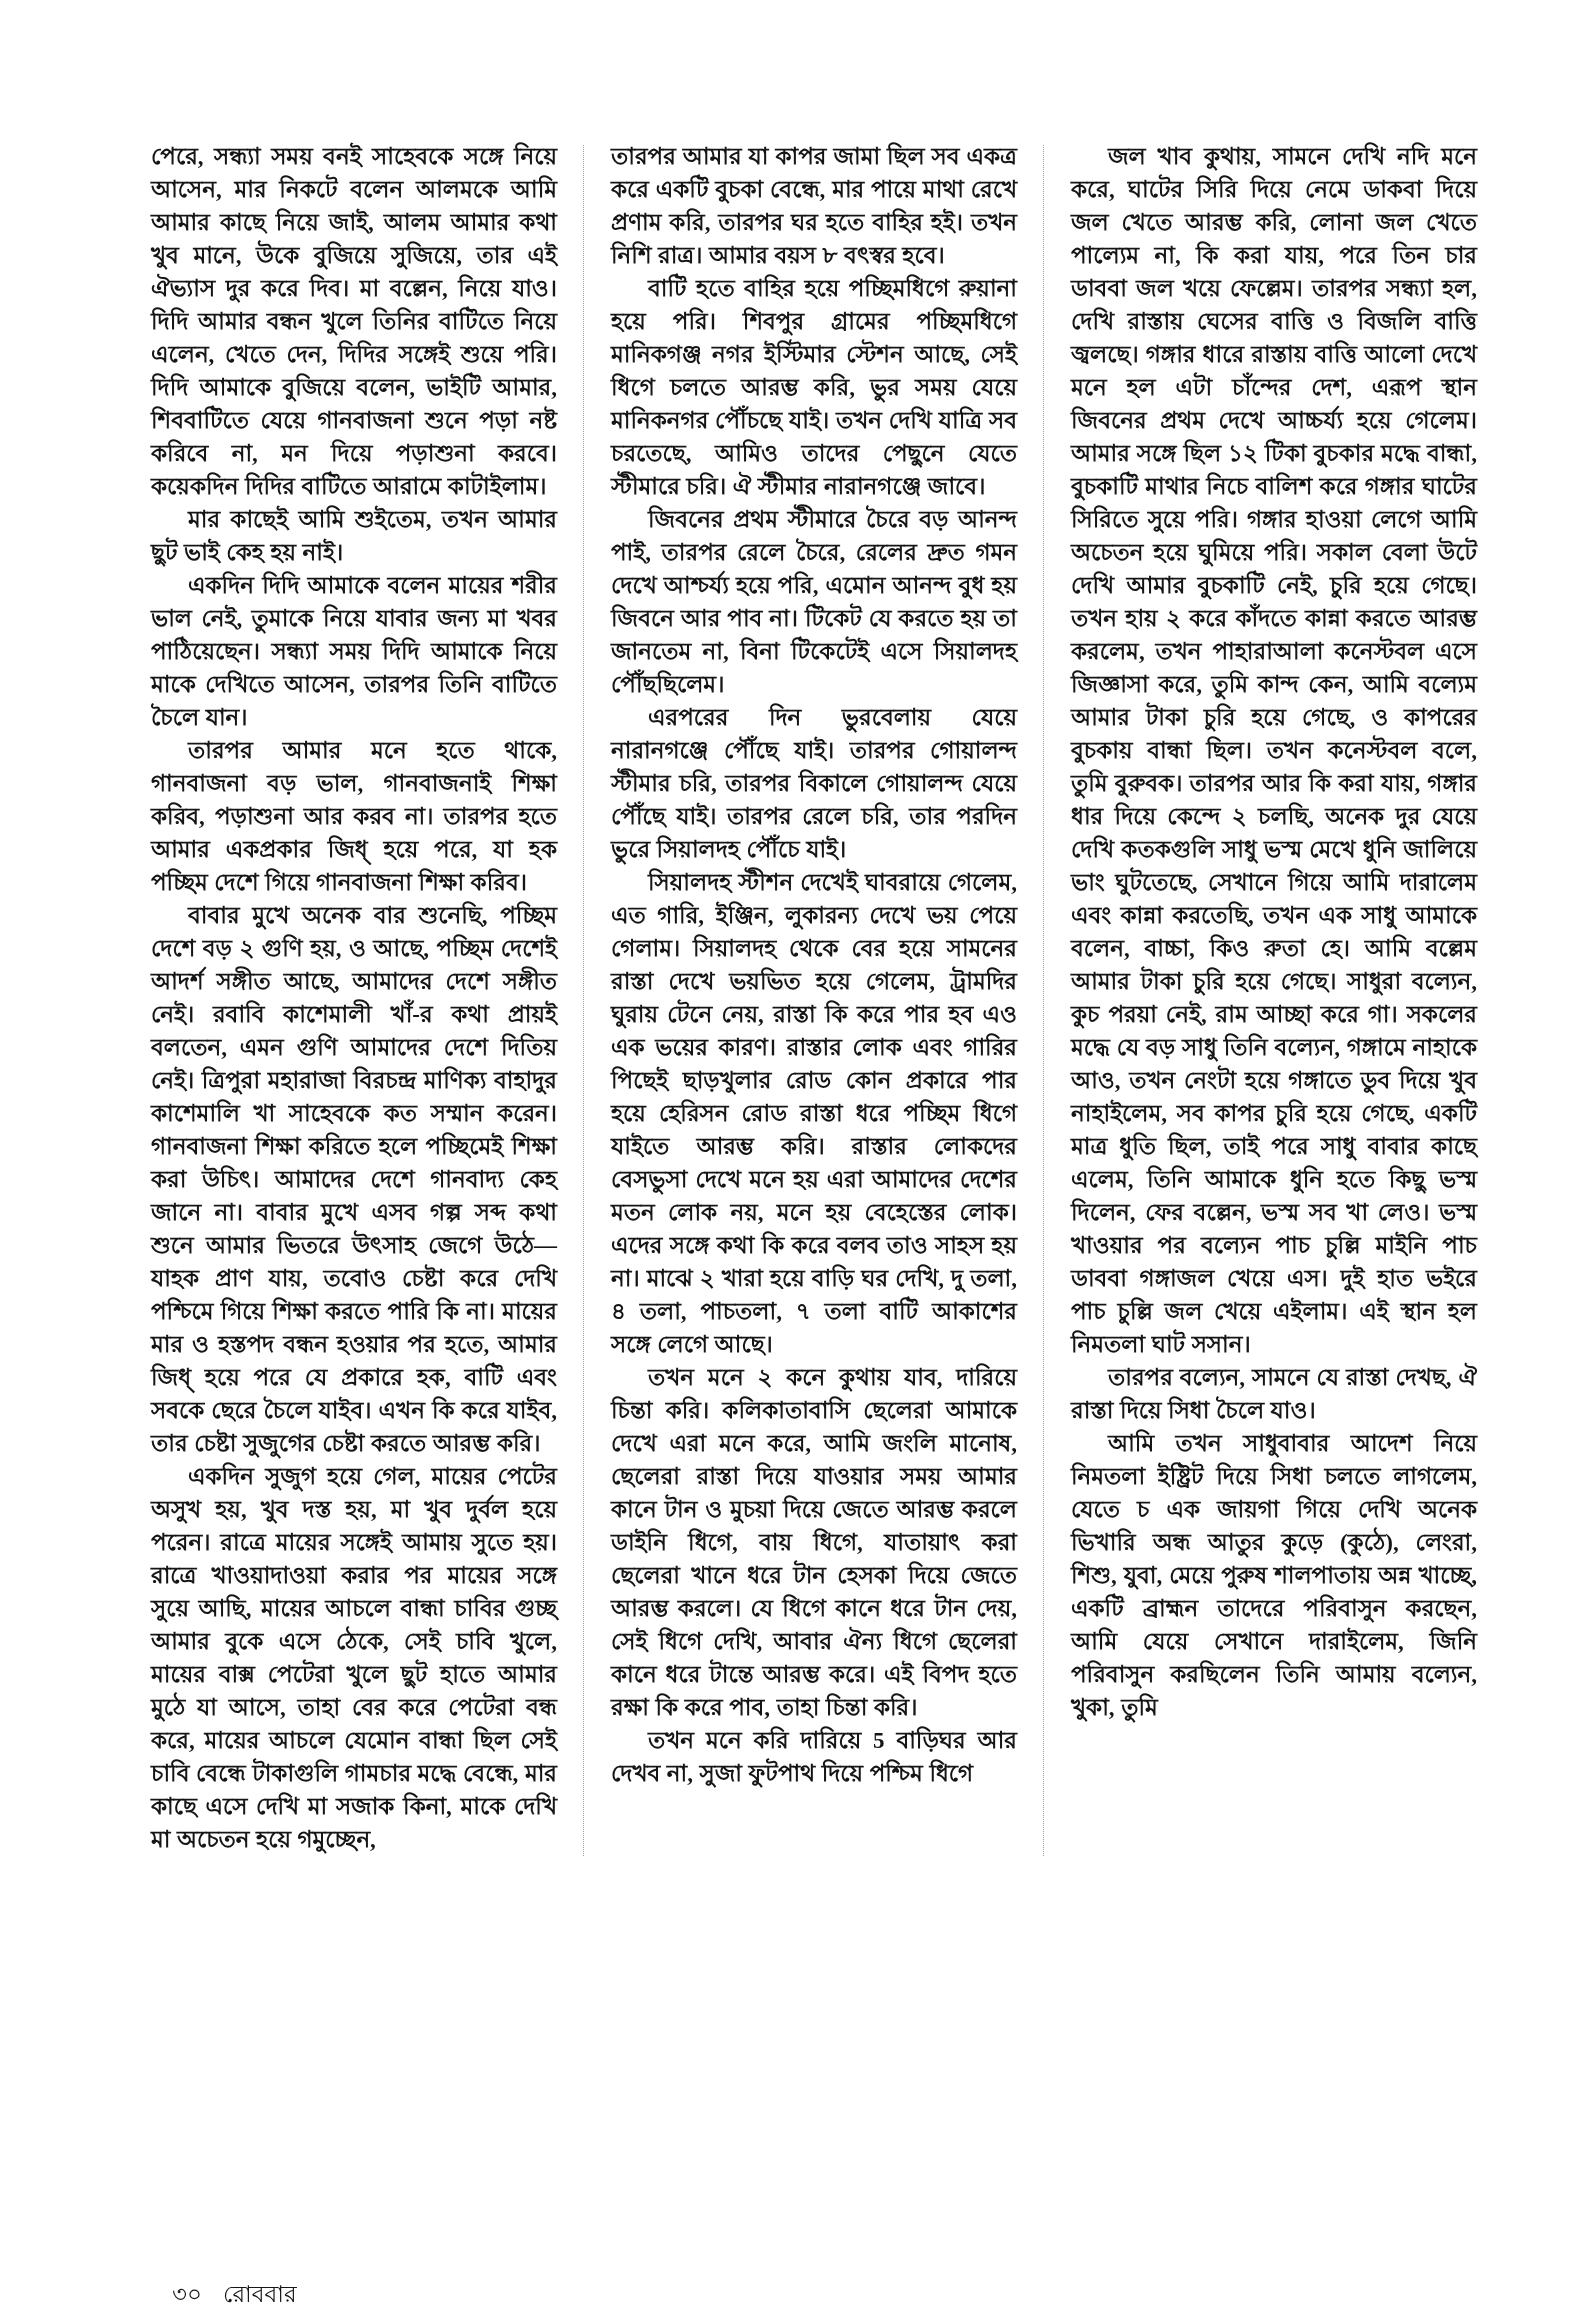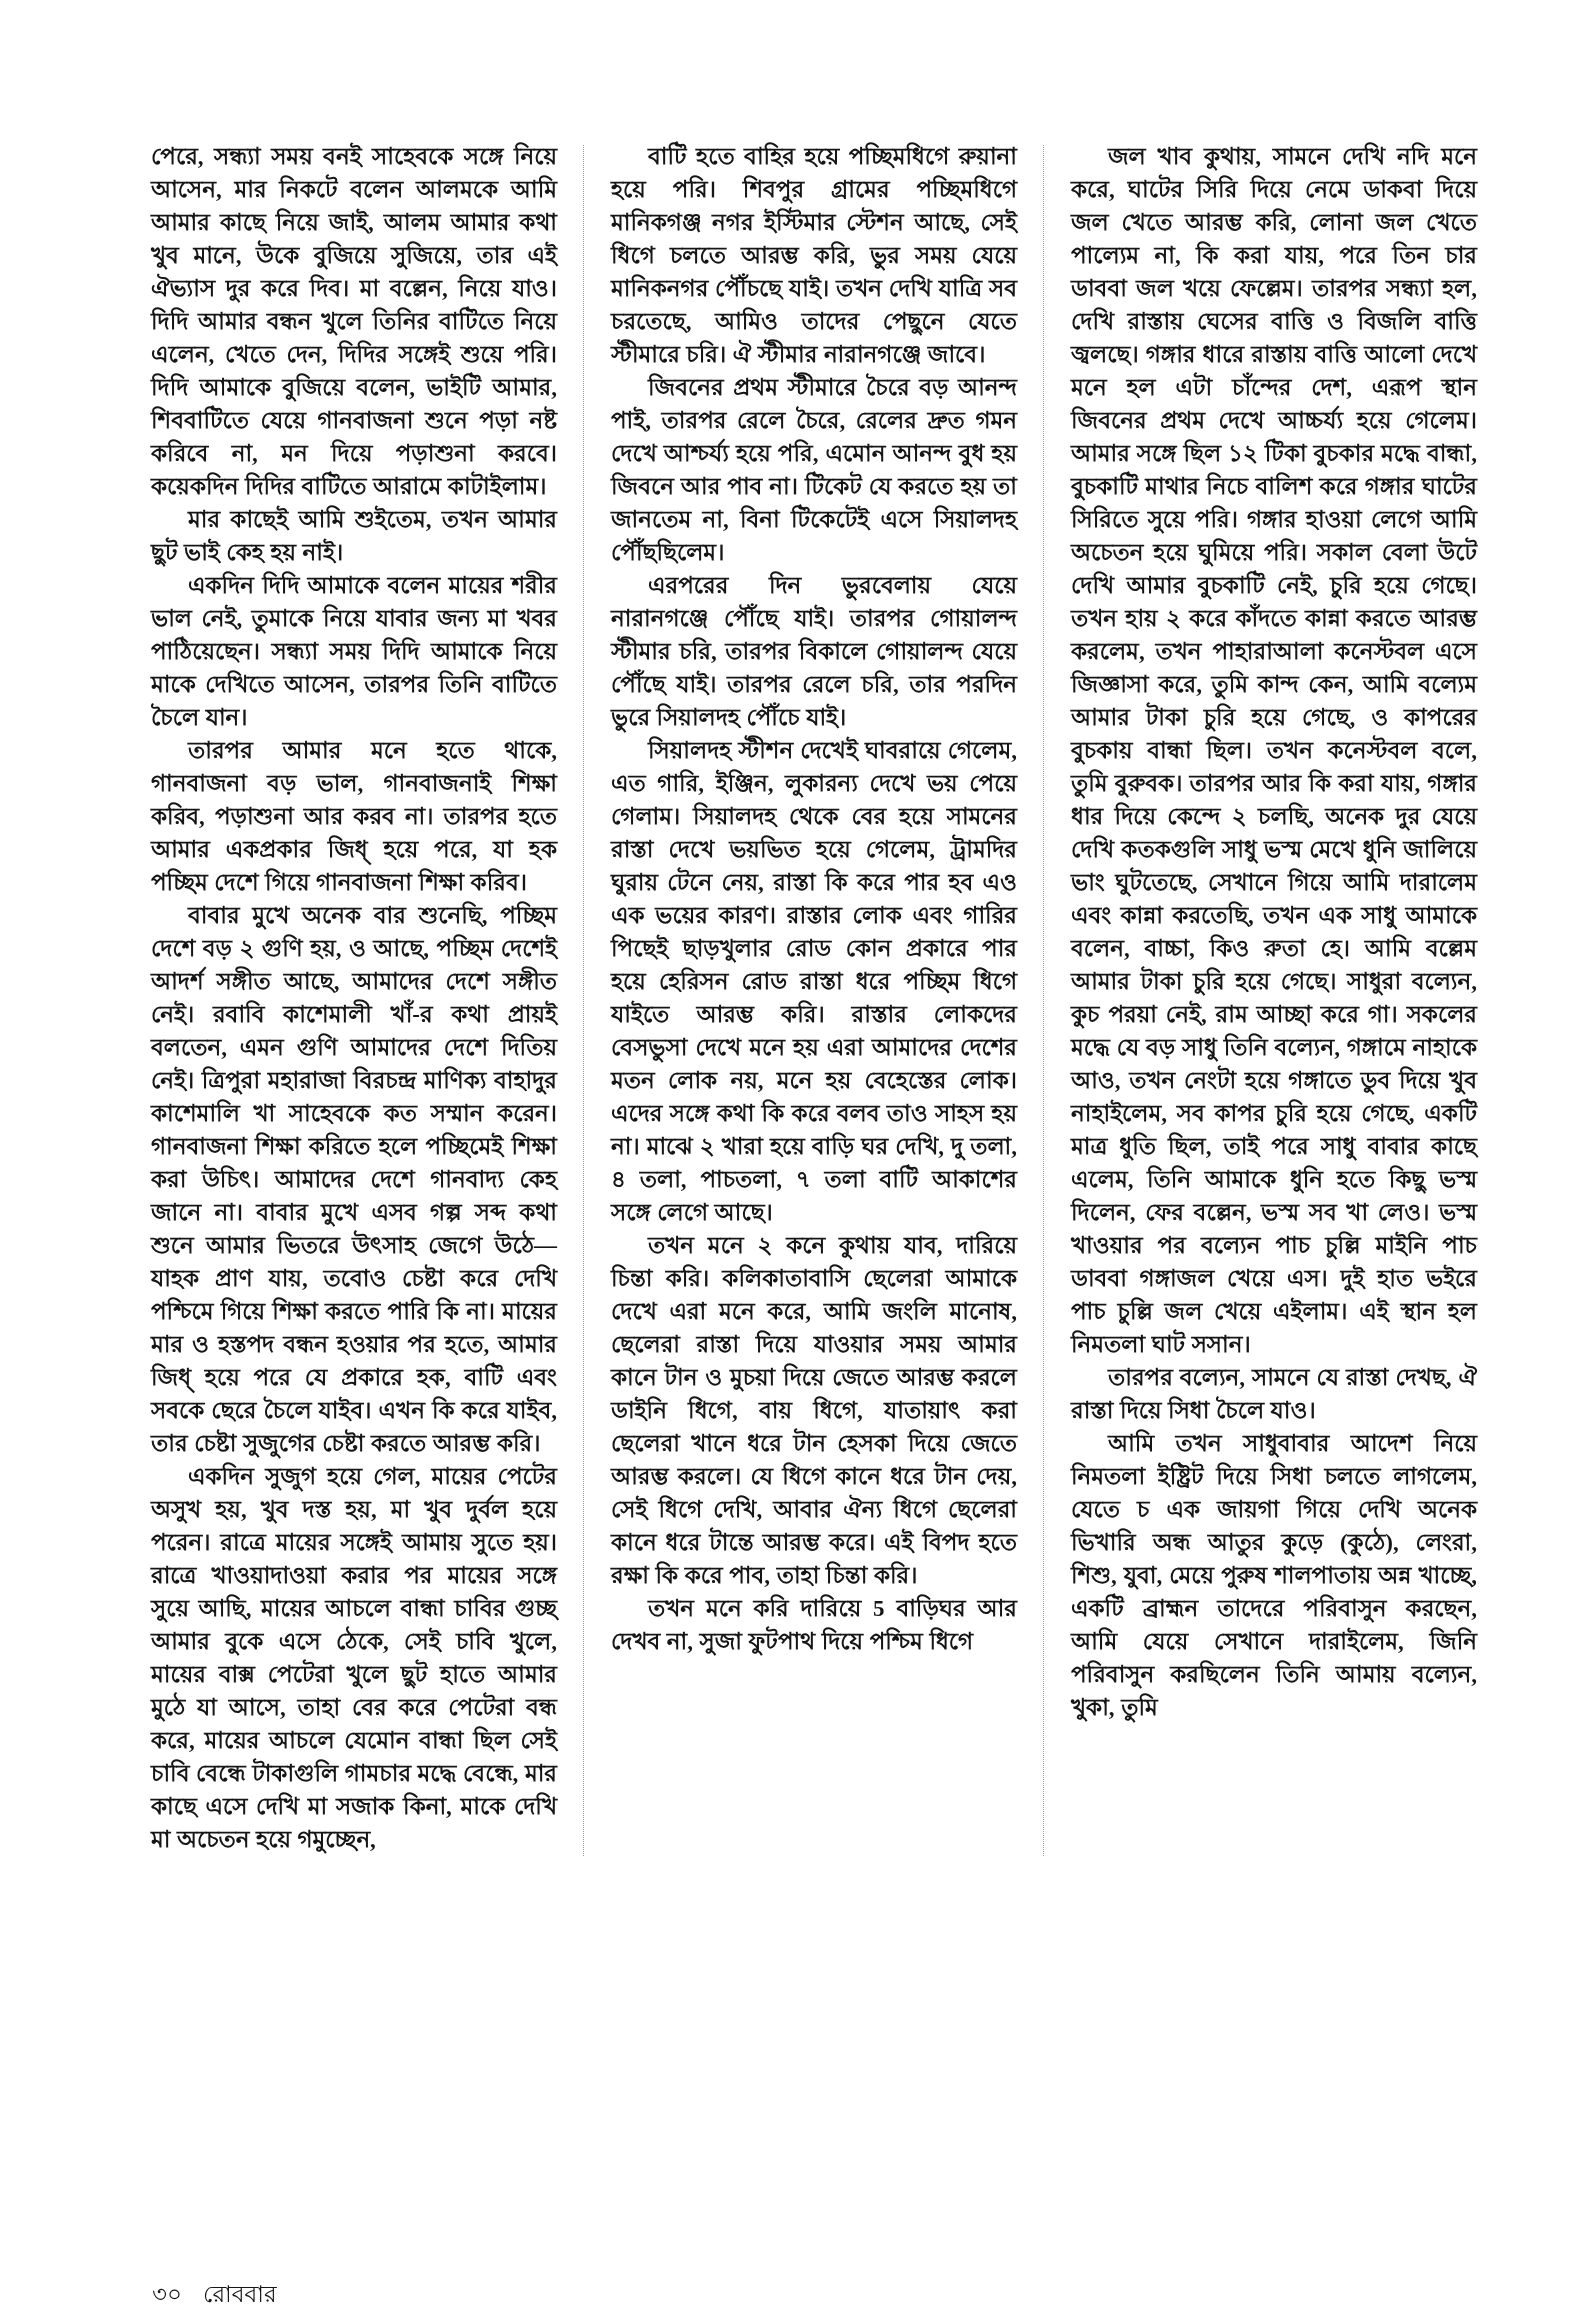--- a/index.html
+++ b/index.html
@@ -35,37 +35,38 @@
     border-left: 1.5px dotted #9b9b9b;
     margin: 4.6px 27px 0 26px;
   }
   .footer {
     position: absolute;
     left: 152px;
     top: 2276px;
     font-size: 23px;
     color: #151515;
   }
-  .footer .num { margin-right: 15.4px; }
+  .footer .num { margin-right: 15.4px; margin-left: 20px; }
 </style>
 </head>
 <body>
 
 <div class="page">
   <div class="content">
     <div class="col">
         <p class="">পেরে, সন্ধ্যা সময় বনই সাহেবকে সঙ্গে নিয়ে আসেন, মার নিকটে বলেন আলমকে আমি আমার কাছে নিয়ে জাই, আলম আমার কথা খুব মানে, উকে বুজিয়ে সুজিয়ে, তার এই ঐভ্যাস দুর করে দিব। মা বল্লেন, নিয়ে যাও। দিদি আমার বন্ধন খুলে তিনির বাটিতে নিয়ে এলেন, খেতে দেন, দিদির সঙ্গেই শুয়ে পরি। দিদি আমাকে বুজিয়ে বলেন, ভাইটি আমার, শিববাটিতে যেয়ে গানবাজনা শুনে পড়া নষ্ট করিবে না, মন দিয়ে পড়াশুনা করবে। কয়েকদিন দিদির বাটিতে আরামে কাটাইলাম।</p>
         <p class="indent">মার কাছেই আমি শুইতেম, তখন আমার ছুট ভাই কেহ হয় নাই।</p>
         <p class="indent">একদিন দিদি আমাকে বলেন মায়ের শরীর ভাল নেই, তুমাকে নিয়ে যাবার জন্য মা খবর পাঠিয়েছেন। সন্ধ্যা সময় দিদি আমাকে নিয়ে মাকে দেখিতে আসেন, তারপর তিনি বাটিতে চৈলে যান।</p>
         <p class="indent">তারপর আমার মনে হতে থাকে, গানবাজনা বড় ভাল, গানবাজনাই শিক্ষা করিব, পড়াশুনা আর করব না। তারপর হতে আমার একপ্রকার জিধ্‌ হয়ে পরে, যা হক পচ্ছিম দেশে গিয়ে গানবাজনা শিক্ষা করিব।</p>
         <p class="indent">বাবার মুখে অনেক বার শুনেছি, পচ্ছিম দেশে বড় ২ গুণি হয়, ও আছে, পচ্ছিম দেশেই আদর্শ সঙ্গীত আছে, আমাদের দেশে সঙ্গীত নেই। রবাবি কাশেমালী খাঁ-র কথা প্রায়ই বলতেন, এমন গুণি আমাদের দেশে দিতিয় নেই। ত্রিপুরা মহারাজা বিরচন্দ্র মাণিক্য বাহাদুর কাশেমালি খা সাহেবকে কত সম্মান করেন। গানবাজনা শিক্ষা করিতে হলে পচ্ছিমেই শিক্ষা করা উচিৎ। আমাদের দেশে গানবাদ্য কেহ জানে না। বাবার মুখে এসব গল্প সব্দ কথা শুনে আমার ভিতরে উৎসাহ জেগে উঠে—যাহক প্রাণ যায়, তবোও চেষ্টা করে দেখি পশ্চিমে গিয়ে শিক্ষা করতে পারি কি না। মায়ের মার ও হস্তপদ বন্ধন হওয়ার পর হতে, আমার জিধ্‌ হয়ে পরে যে প্রকারে হক, বাটি এবং সবকে ছেরে চৈলে যাইব। এখন কি করে যাইব, তার চেষ্টা সুজুগের চেষ্টা করতে আরম্ভ করি।</p>
         <p class="indent">একদিন সুজুগ হয়ে গেল, মায়ের পেটের অসুখ হয়, খুব দস্ত হয়, মা খুব দুর্বল হয়ে পরেন। রাত্রে মায়ের সঙ্গেই আমায় সুতে হয়। রাত্রে খাওয়াদাওয়া করার পর মায়ের সঙ্গে সুয়ে আছি, মায়ের আচলে বান্ধা চাবির গুচ্ছ আমার বুকে এসে ঠেকে, সেই চাবি খুলে, মায়ের বাক্স পেটেরা খুলে ছুট হাতে আমার মুঠে যা আসে, তাহা বের করে পেটেরা বন্ধ করে, মায়ের আচলে যেমোন বান্ধা ছিল সেই চাবি বেন্ধে টাকাগুলি গামচার মদ্ধে বেন্ধে, মার কাছে এসে দেখি মা সজাক কিনা, মাকে দেখি মা অচেতন হয়ে গমুচ্ছেন,</p>
       </div>
     <div class="divider"></div>
     <div class="col">
+        <p class="">তারপর আমার যা কাপর জামা ছিল সব একত্র করে একটি বুচকা বেন্ধে, মার পায়ে মাথা রেখে প্রণাম করি, তারপর ঘর হতে বাহির হই। তখন নিশি রাত্র। আমার বয়স ৮ বৎস্বর হবে।</p>
         <p class="indent">বাটি হতে বাহির হয়ে পচ্ছিমধিগে রুয়ানা হয়ে পরি। শিবপুর গ্রামের পচ্ছিমধিগে মানিকগঞ্জ নগর ইস্টিমার স্টেশন আছে, সেই ধিগে চলতে আরম্ভ করি, ভুর সময় যেয়ে মানিকনগর পৌঁচছে যাই। তখন দেখি যাত্রি সব চরতেছে, আমিও তাদের পেছুনে যেতে স্টীমারে চরি। ঐ স্টীমার নারানগঞ্জে জাবে।</p>
         <p class="indent">জিবনের প্রথম স্টীমারে চৈরে বড় আনন্দ পাই, তারপর রেলে চৈরে, রেলের দ্রুত গমন দেখে আশ্চর্য্য হয়ে পরি, এমোন আনন্দ বুধ হয় জিবনে আর পাব না। টিকেট যে করতে হয় তা জানতেম না, বিনা টিকেটেই এসে সিয়ালদহ পৌঁছছিলেম।</p>
         <p class="indent">এরপরের দিন ভুরবেলায় যেয়ে নারানগঞ্জে পৌঁছে যাই। তারপর গোয়ালন্দ স্টীমার চরি, তারপর বিকালে গোয়ালন্দ যেয়ে পৌঁছে যাই। তারপর রেলে চরি, তার পরদিন ভুরে সিয়ালদহ পৌঁচে যাই।</p>
         <p class="indent">সিয়ালদহ স্টীশন দেখেই ঘাবরায়ে গেলেম, এত গারি, ইঞ্জিন, লুকারন্য দেখে ভয় পেয়ে গেলাম। সিয়ালদহ থেকে বের হয়ে সামনের রাস্তা দেখে ভয়ভিত হয়ে গেলেম, ট্রামদির ঘুরায় টেনে নেয়, রাস্তা কি করে পার হব এও এক ভয়ের কারণ। রাস্তার লোক এবং গারির পিছেই ছাড়খুলার রোড কোন প্রকারে পার হয়ে হেরিসন রোড রাস্তা ধরে পচ্ছিম ধিগে যাইতে আরম্ভ করি। রাস্তার লোকদের বেসভুসা দেখে মনে হয় এরা আমাদের দেশের মতন লোক নয়, মনে হয় বেহেস্তের লোক। এদের সঙ্গে কথা কি করে বলব তাও সাহস হয় না। মাঝে ২ খারা হয়ে বাড়ি ঘর দেখি, দু তলা, ৪ তলা, পাচতলা, ৭ তলা বাটি আকাশের সঙ্গে লেগে আছে।</p>
         <p class="indent">তখন মনে ২ কনে কুথায় যাব, দারিয়ে চিন্তা করি। কলিকাতাবাসি ছেলেরা আমাকে দেখে এরা মনে করে, আমি জংলি মানোষ, ছেলেরা রাস্তা দিয়ে যাওয়ার সময় আমার কানে টান ও মুচয়া দিয়ে জেতে আরম্ভ করলে ডাইনি ধিগে, বায় ধিগে, যাতায়াৎ করা ছেলেরা খানে ধরে টান হেসকা দিয়ে জেতে আরম্ভ করলে। যে ধিগে কানে ধরে টান দেয়, সেই ধিগে দেখি, আবার ঐন্য ধিগে ছেলেরা কানে ধরে টান্তে আরম্ভ করে। এই বিপদ হতে রক্ষা কি করে পাব, তাহা চিন্তা করি।</p>
         <p class="indent">তখন মনে করি দারিয়ে 5 বাড়িঘর আর দেখব না, সুজা ফুটপাথ দিয়ে পশ্চিম ধিগে</p>
       </div>
     <div class="divider"></div>
     <div class="col">
         <p class="indent">জল খাব কুথায়, সামনে দেখি নদি মনে করে, ঘাটের সিরি দিয়ে নেমে ডাকবা দিয়ে জল খেতে আরম্ভ করি, লোনা জল খেতে পাল্যেম না, কি করা যায়, পরে তিন চার ডাববা জল খয়ে ফেল্লেম। তারপর সন্ধ্যা হল, দেখি রাস্তায় ঘেসের বাত্তি ও বিজলি বাত্তি জ্বলছে। গঙ্গার ধারে রাস্তায় বাত্তি আলো দেখে মনে হল এটা চাঁন্দের দেশ, এরূপ স্থান জিবনের প্রথম দেখে আচ্চর্য্য হয়ে গেলেম। আমার সঙ্গে ছিল ১২ টিকা বুচকার মদ্ধে বান্ধা, বুচকাটি মাথার নিচে বালিশ করে গঙ্গার ঘাটের সিরিতে সুয়ে পরি। গঙ্গার হাওয়া লেগে আমি অচেতন হয়ে ঘুমিয়ে পরি। সকাল বেলা উটে দেখি আমার বুচকাটি নেই, চুরি হয়ে গেছে। তখন হায় ২ করে কাঁদতে কান্না করতে আরম্ভ করলেম, তখন পাহারাআলা কনেস্টবল এসে জিজ্ঞাসা করে, তুমি কান্দ কেন, আমি বল্যেম আমার টাকা চুরি হয়ে গেছে, ও কাপরের বুচকায় বান্ধা ছিল। তখন কনেস্টবল বলে, তুমি বুরুবক। তারপর আর কি করা যায়, গঙ্গার ধার দিয়ে কেন্দে ২ চলছি, অনেক দুর যেয়ে দেখি কতকগুলি সাধু ভস্ম মেখে ধুনি জালিয়ে ভাং ঘুটতেছে, সেখানে গিয়ে আমি দারালেম এবং কান্না করতেছি, তখন এক সাধু আমাকে বলেন, বাচ্চা, কিও রুতা হে। আমি বল্লেম আমার টাকা চুরি হয়ে গেছে। সাধুরা বল্যেন, কুচ পরয়া নেই, রাম আচ্ছা করে গা। সকলের মদ্ধে যে বড় সাধু তিনি বল্যেন, গঙ্গামে নাহাকে আও, তখন নেংটা হয়ে গঙ্গাতে ডুব দিয়ে খুব নাহাইলেম, সব কাপর চুরি হয়ে গেছে, একটি মাত্র ধুতি ছিল, তাই পরে সাধু বাবার কাছে এলেম, তিনি আমাকে ধুনি হতে কিছু ভস্ম দিলেন, ফের বল্লেন, ভস্ম সব খা লেও। ভস্ম খাওয়ার পর বল্যেন পাচ চুল্লি মাইনি পাচ ডাববা গঙ্গাজল খেয়ে এস। দুই হাত ভইরে পাচ চুল্লি জল খেয়ে এইলাম। এই স্থান হল নিমতলা ঘাট সসান।</p>

